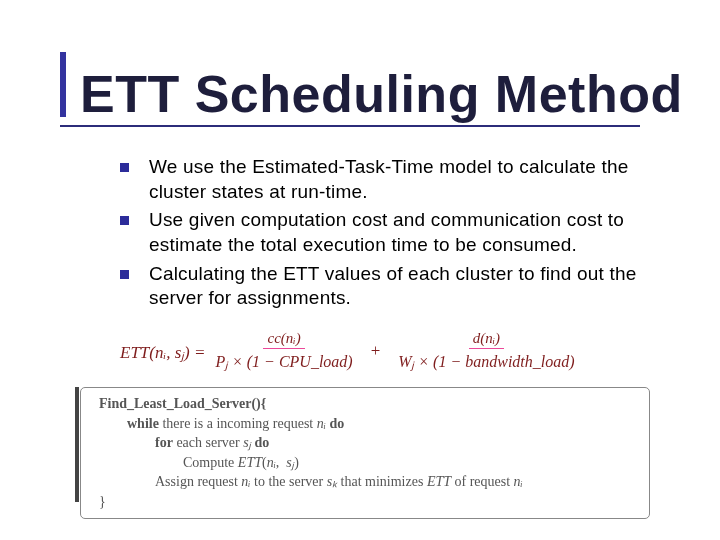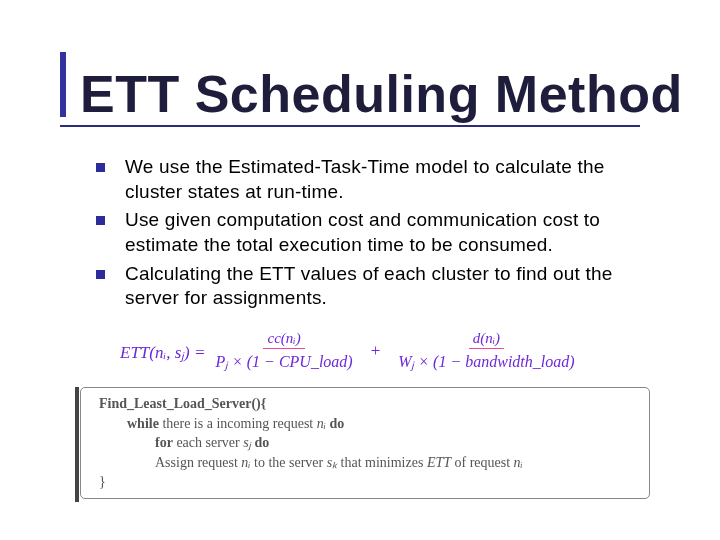--- a/index.html
+++ b/index.html
@@ -32,21 +32,21 @@
   .underline {
     position: absolute;
     left: 60px;
     top: 125px;
     width: 580px;
     height: 2px;
     background: #2c2c7a;
   }
   .bullets {
     position: absolute;
-    left: 96px;
+    left: 120px;
     top: 155px;
     width: 540px;
   }
   .bullet-row {
     display: flex;
     align-items: flex-start;
     margin-bottom: 4px;
   }
   .bullet-square {
     width: 9px;
@@ -68,21 +68,21 @@
     left: 120px;
     top: 330px;
     width: 540px;
     font-family: 'Times New Roman', serif;
   }
   .formula-row {
     display: flex;
     align-items: center;
     font-size: 17px;
     font-style: italic;
-    color: #6d28d9;
+    color: #7f1d1d;
     margin-bottom: 12px;
   }
   .frac {
     display: inline-flex;
     flex-direction: column;
     align-items: center;
     margin: 0 6px;
     font-style: italic;
   }
   .frac .num { padding: 0 4px 1px 4px; border-bottom: 1px solid #ec4899; font-size: 15px; }
@@ -151,15 +151,16 @@
       <span class="den">Wⱼ × (1 − bandwidth_load)</span>
     </span>
   </div>
 </div>
 
 <div class="algo-left-bar"></div>
 <div class="algo-box">
   <div class="l1"><b>Find_Least_Load_Server(){</b></div>
   <div class="l2"><b>while</b> there is a incoming request <i>nᵢ</i> <b>do</b></div>
   <div class="l3"><b>for</b> each server <i>sⱼ</i> <b>do</b></div>
+  <div class="l4">Compute <i>ETT</i>(<i>nᵢ</i>,&nbsp; <i>sⱼ</i>)</div>
   <div class="l3">Assign request <i>nᵢ</i> to the server <i>sₖ</i> that minimizes <i>ETT</i> of request <i>nᵢ</i></div>
   <div class="l1">}</div>
 </div>
 
 </body></html>

